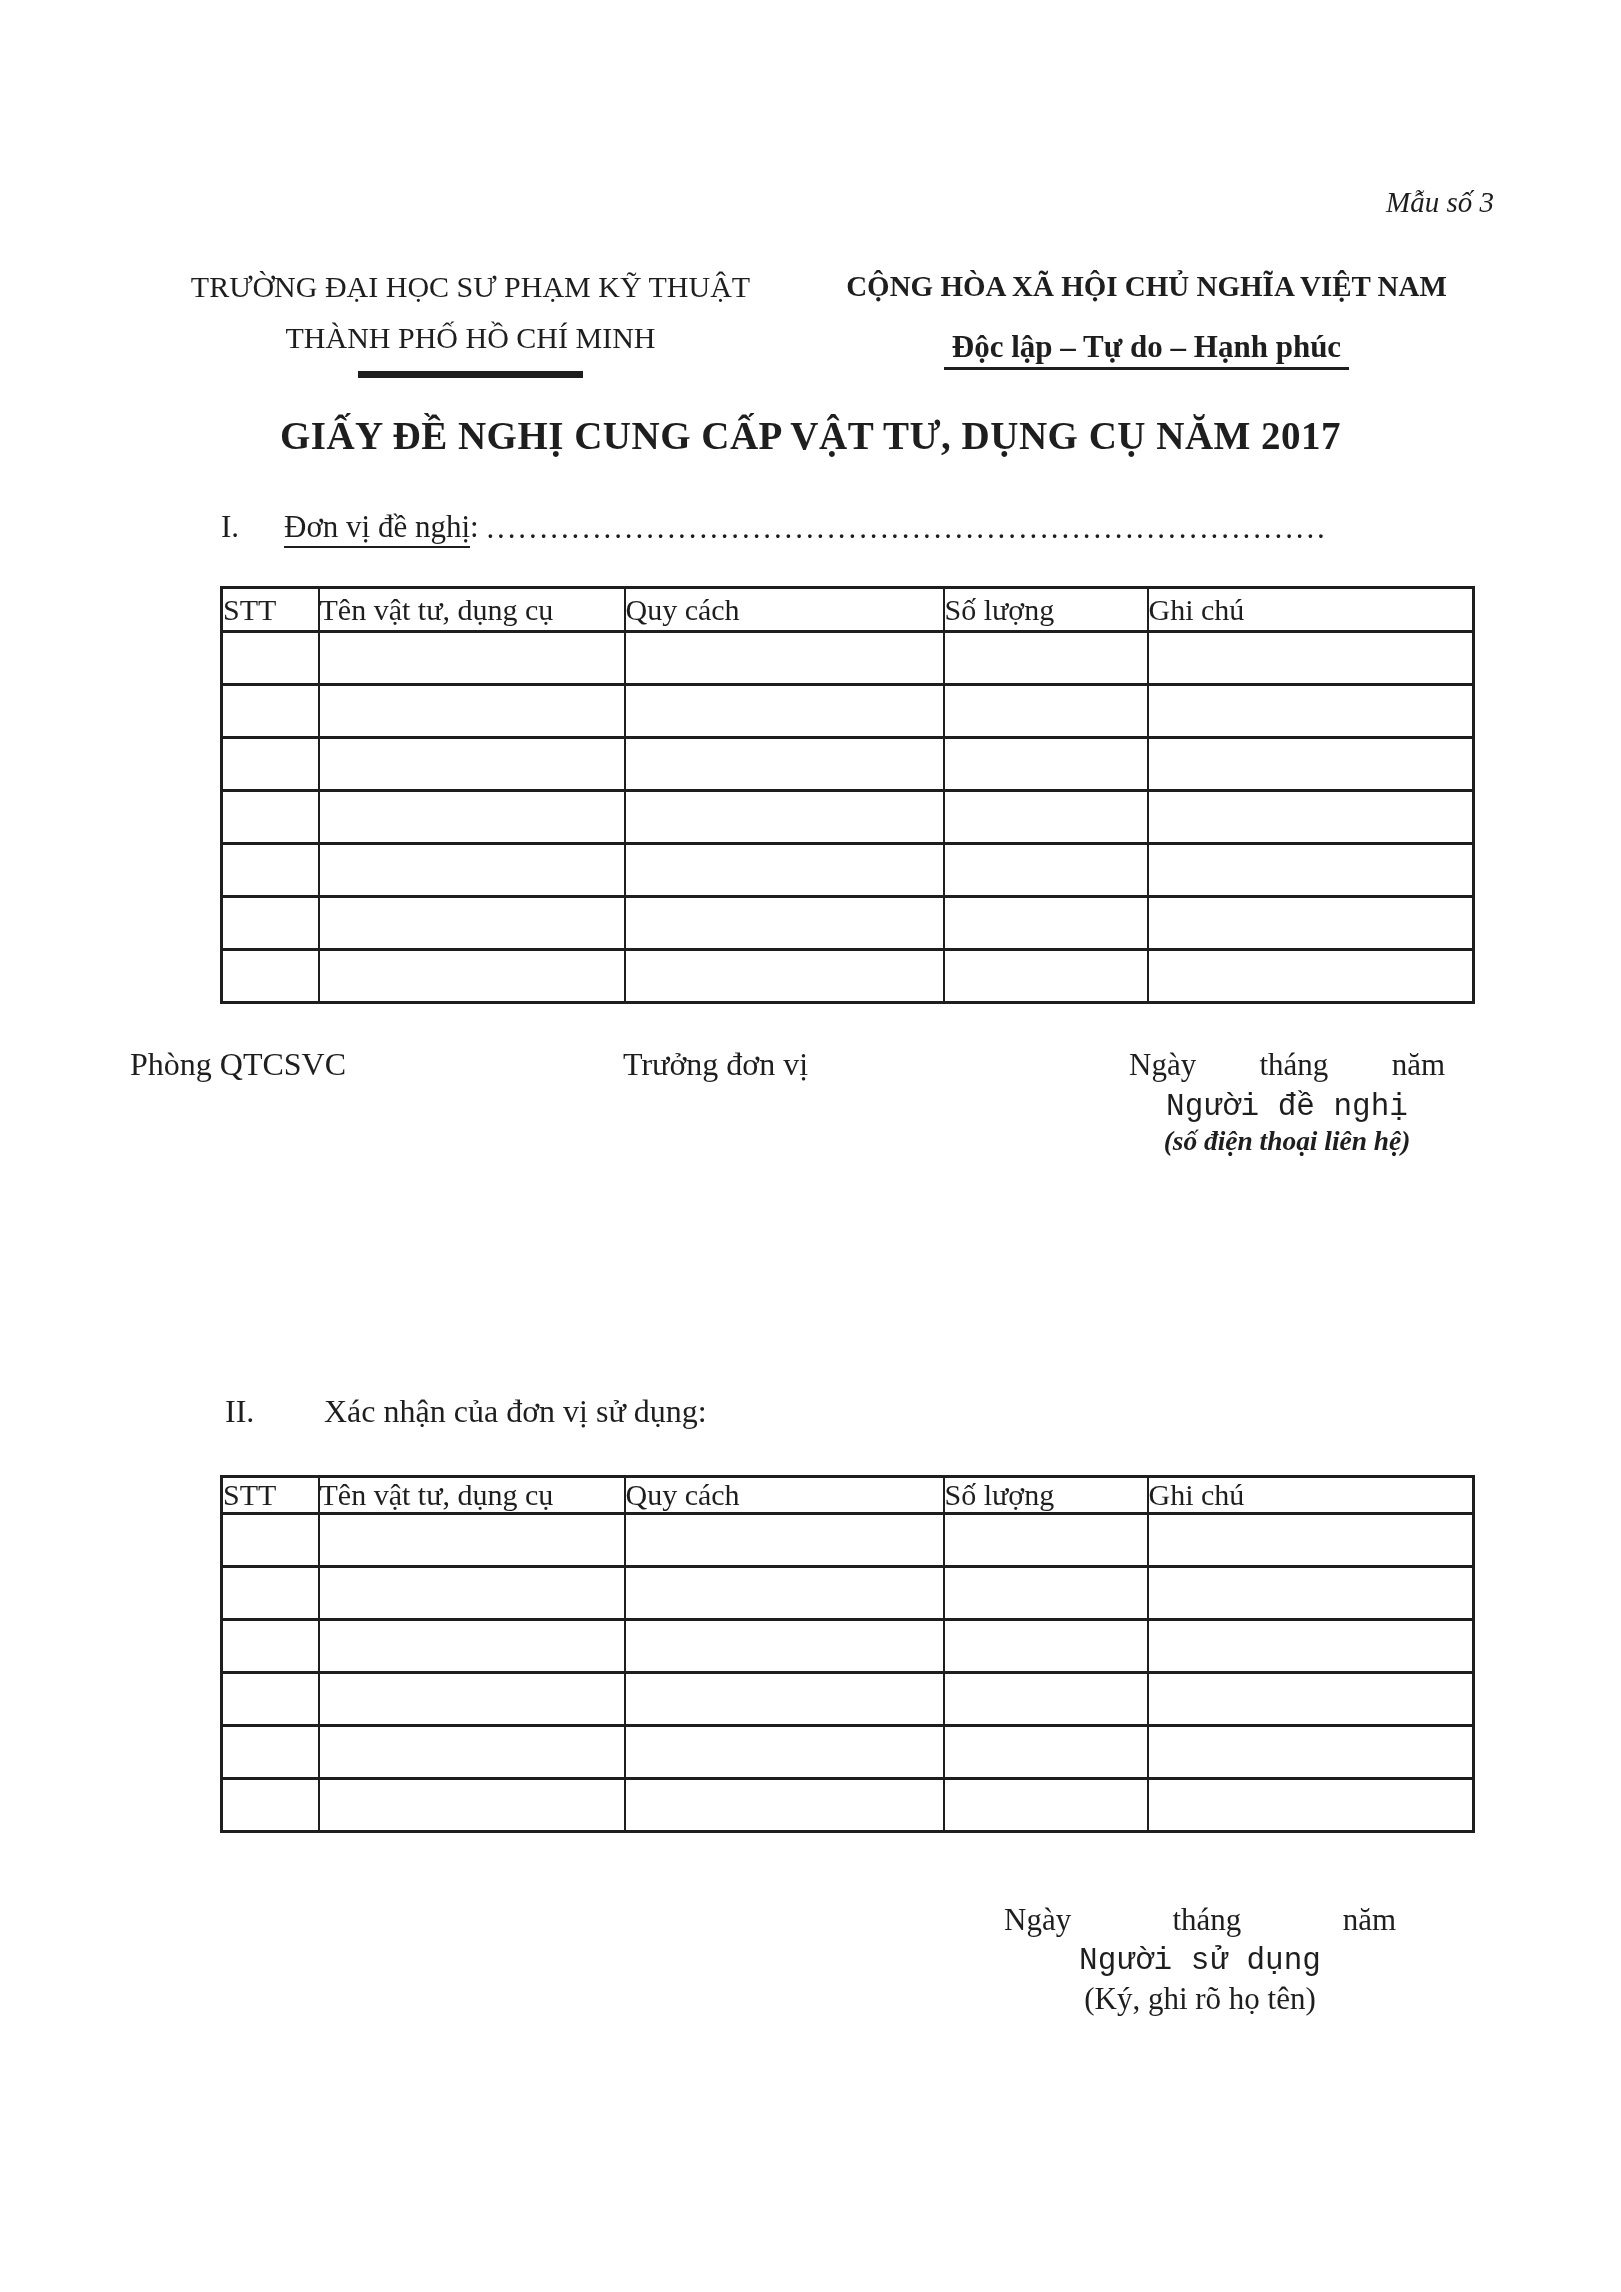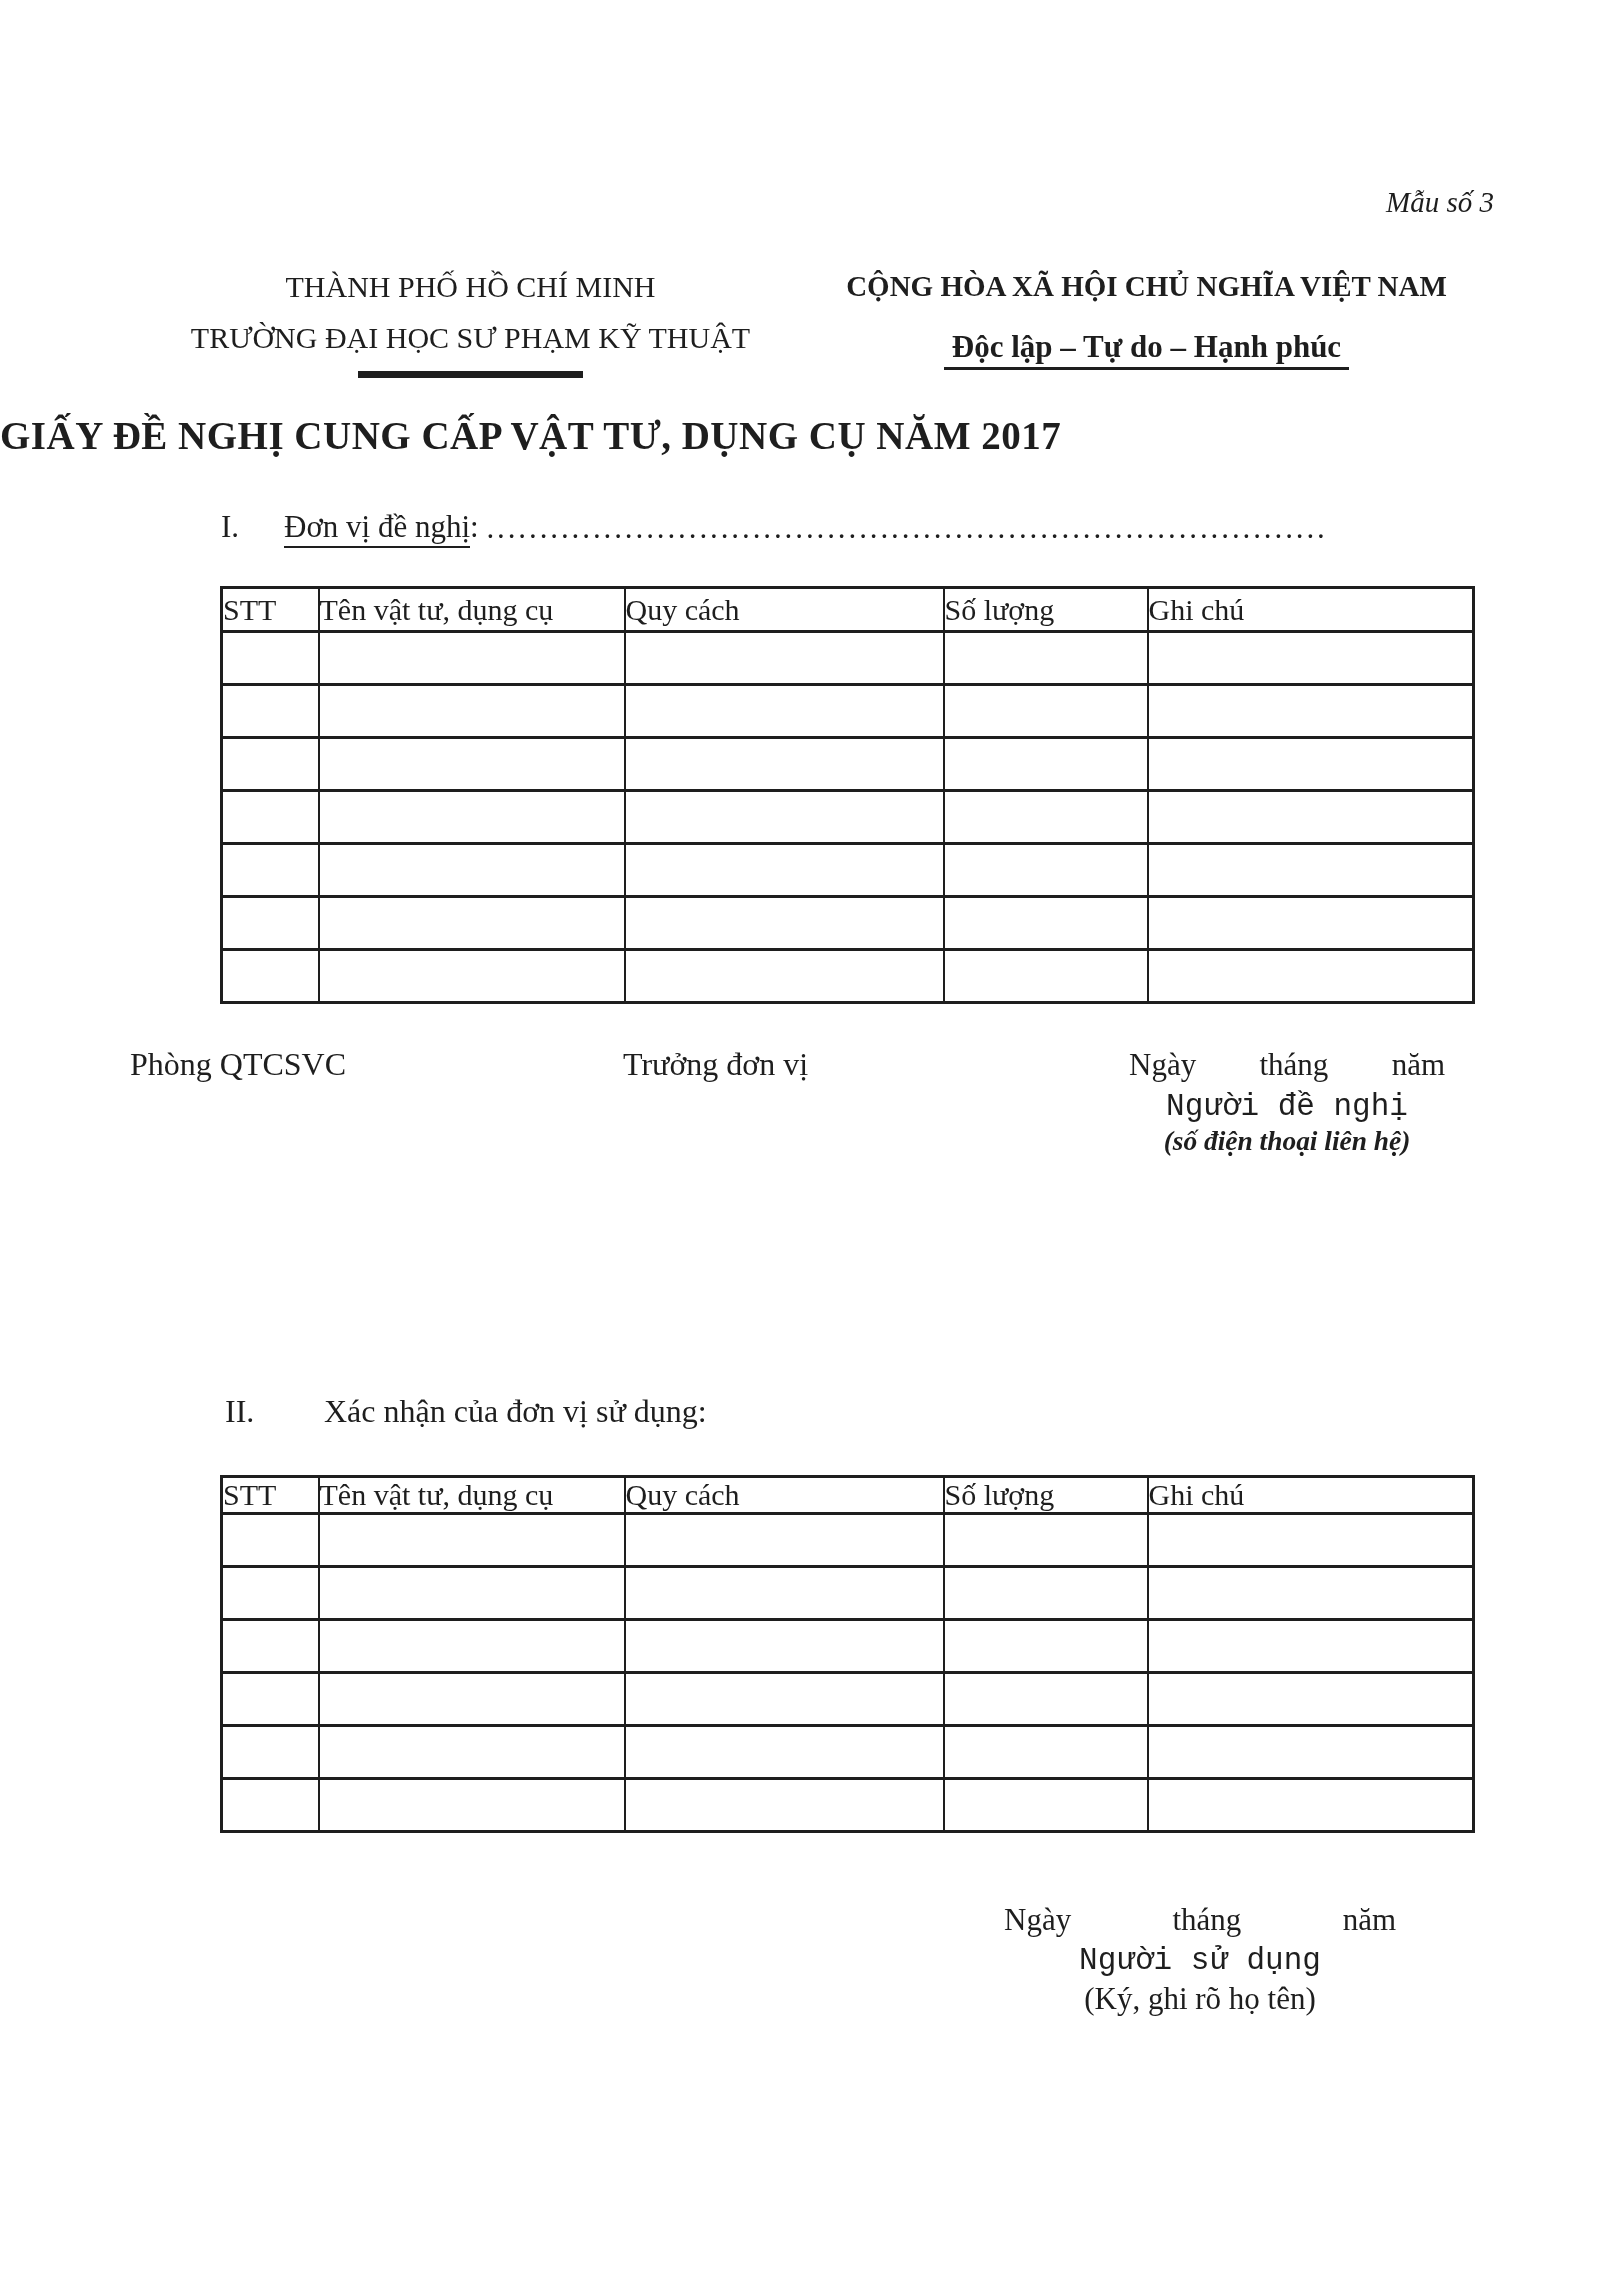--- a/index.html
+++ b/index.html
@@ -61,20 +61,21 @@
     border-bottom: 3.9px solid #1e1e1e;
   }
 
   
   .title {
     position: absolute;
     top: 412px;
     left: 0;
     width: 1621px;
     margin: 0;
+    text-align: center;
     font-size: 39px;
     font-weight: bold;
     letter-spacing: 0.5px;
     line-height: 47px;
   }
 
   
   .section1-line {
     position: absolute;
     left: 221px;
@@ -164,22 +165,22 @@
   .sig-note-plain { font-size: 31px; line-height: 37px; }
 </style>
 </head>
 <body>
 
 <div class="page">
 
   <div class="form-number">Mẫu số 3</div>
 
   <div class="org-block">
+    <div>TRƯỜNG ĐẠI HỌC SƯ PHẠM KỸ THUẬT</div>
     <div>THÀNH PHỐ HỒ CHÍ MINH</div>
-    <div>TRƯỜNG ĐẠI HỌC SƯ PHẠM KỸ THUẬT</div>
     <div class="org-rule"></div>
   </div>
 
   <div class="national-block">
     <div class="national-line1">CỘNG HÒA XÃ HỘI CHỦ NGHĨA VIỆT NAM</div>
     <div><span class="national-line2">Độc lập – Tự do – Hạnh phúc</span></div>
   </div>
 
   <h1 class="title">GIẤY ĐỀ NGHỊ CUNG CẤP VẬT TƯ, DỤNG CỤ NĂM 2017</h1>
 

